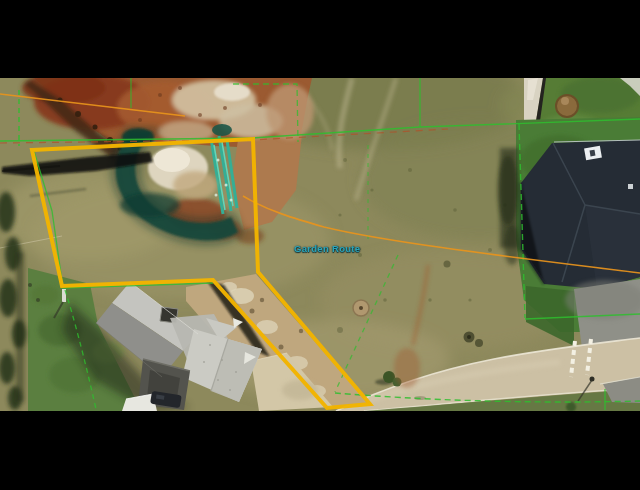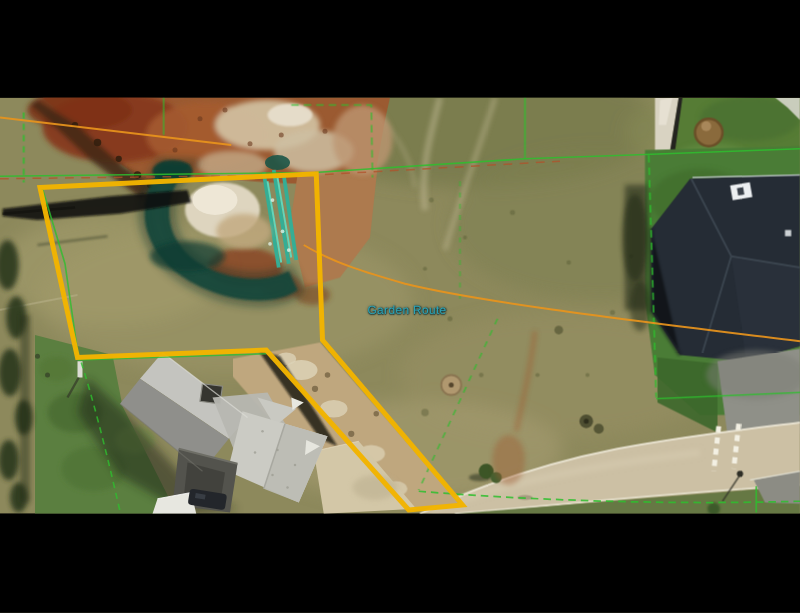--- a/index.html
+++ b/index.html
@@ -1,19 +1,19 @@
 <!DOCTYPE html>
 <html><head>
 <meta charset="utf-8">
 <style>
   html,body{margin:0;padding:0;background:#111;}
   .stage{position:relative;width:640px;height:490px;background:#000;overflow:hidden;
          font-family:"Liberation Sans",sans-serif;}
   .stage svg{position:absolute;left:0;top:0;display:block;}
-  .road-label{position:absolute;left:294px;top:243px;font-size:9.5px;font-weight:normal;
+  .road-label{position:absolute;left:294px;top:243px;font-size:9.5px;font-weight:bold;
               color:#2aa4b8;letter-spacing:.3px;white-space:nowrap;
               text-shadow:0 1px 1px rgba(8,40,48,.9),0 0 2px rgba(10,60,70,.85),1px 0 1px rgba(8,40,48,.6);}
 </style>
 </head>
 <body>
 
 <div class="stage">
 <svg width="640" height="490" viewBox="0 0 640 490">
   <defs>
     <clipPath id="photo">

